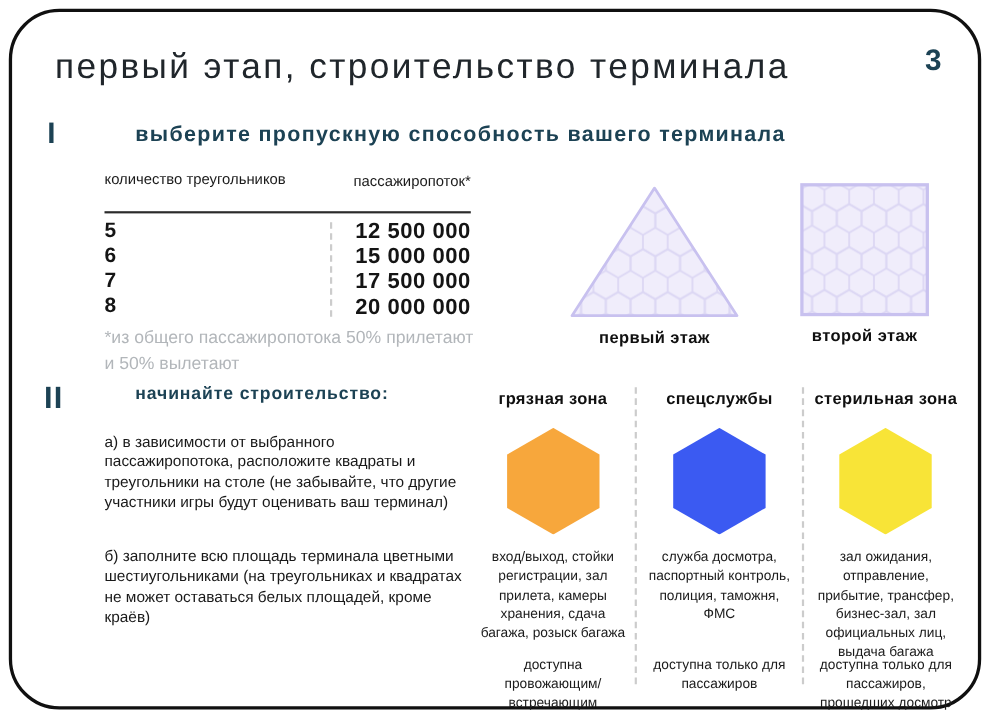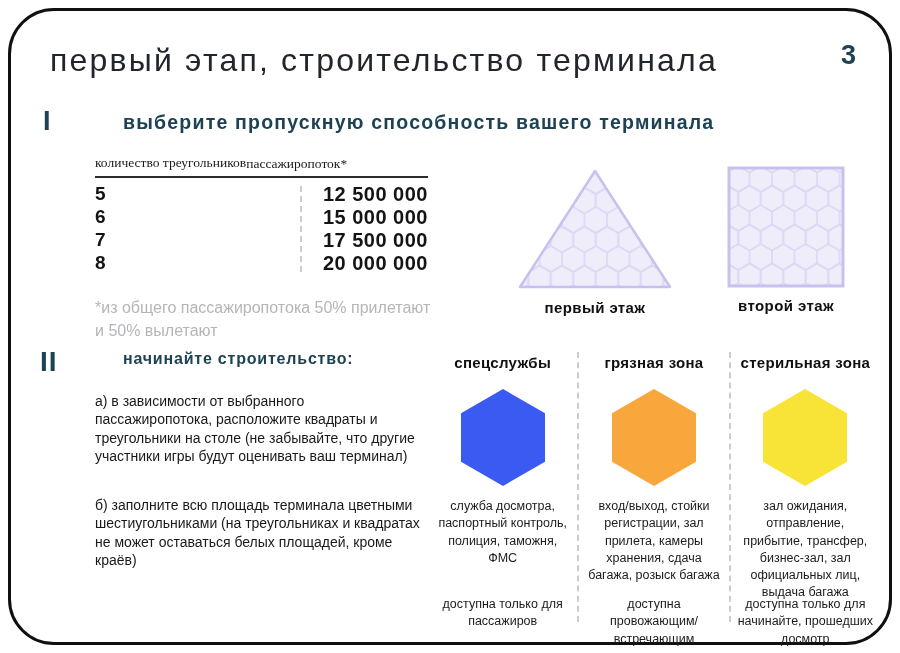--- a/index.html
+++ b/index.html
@@ -25,22 +25,22 @@
   .numeral-1{left:43px;top:106px;font-size:27px;}
   .numeral-2{left:40px;top:346px;font-size:28px;letter-spacing:1px;}
   .sec-heading{
     position:absolute;font-weight:700;color:#1c4254;white-space:nowrap;margin-left:28px;
   }
   .sec1-heading{left:95px;top:111px;font-size:19.5px;letter-spacing:1.2px;}
   .sec2-heading{left:95px;top:350px;font-size:16px;letter-spacing:0.8px;}
 
   
   .cap-table{position:absolute;left:95px;top:154px;width:333px;}
-  .cap-head{display:flex;justify-content:flex-start;align-items:flex-end;
-    padding-bottom:4px;border-bottom:2px solid #2b2b2b;font-family:Liberation Serif, serif;}
+  .cap-head{display:flex;justify-content:space-between;align-items:flex-end;
+    padding-bottom:20px;border-bottom:2px solid #2b2b2b;}
   .cap-head .h-left{font-size:13.5px;line-height:1.3;color:#1b1b1b;}
   .cap-head .h-right{font-size:13.5px;color:#1b1b1b;}
   .cap-rows{position:relative;padding-top:5px;}
   .cap-row{display:flex;justify-content:space-between;align-items:center;height:23px;}
   .cap-row .c-count{font-size:19px;font-weight:700;color:#141414;}
   .cap-row .c-flow{font-size:20px;font-weight:700;color:#141414;letter-spacing:0.5px;}
   .cap-divider{position:absolute;left:205px;top:8px;height:86px;border-left:2px dashed #cccccc;}
   .footnote{
     position:absolute;left:95px;top:296px;width:345px;
     font-size:16px;line-height:1.45;color:#b2b6ba;
@@ -139,40 +139,40 @@
 
   <div class="numeral numeral-2">II</div>
   <div class="sec-heading sec2-heading">начинайте строительство:</div>
 
   <div class="para para-a">а) в зависимости от выбранного пассажиропотока, расположите квадраты и треугольники на столе (не забывайте, что другие участники игры будут оценивать ваш терминал)</div>
   <div class="para para-b">б) заполните всю площадь терминала цветными шестиугольниками (на треугольниках и квадратах не может оставаться белых площадей, кроме краёв)</div>
 
   <div class="zones">
 
     <div class="zone">
+      <div class="zone-title">грязная зона</div>
+      <svg class="zone-hex" width="88" height="97" viewBox="0 0 90 100">
+        <polygon points="45,0 88.3,25 88.3,75 45,100 1.7,75 1.7,25" fill="#F7A73C"></polygon>
+      </svg>
+      <div class="zone-desc">вход/выход, стойки регистрации, зал прилета, камеры хранения, сдача багажа, розыск багажа</div>
+      <div class="zone-access">доступна провожающим/ встречающим</div>
+    </div>
+
+    <div class="zone">
       <div class="zone-title">спецслужбы</div>
       <svg class="zone-hex" width="88" height="97" viewBox="0 0 90 100">
         <polygon points="45,0 88.3,25 88.3,75 45,100 1.7,75 1.7,25" fill="#3B5AF2"></polygon>
       </svg>
       <div class="zone-desc">служба досмотра, паспортный контроль, полиция, таможня, ФМС</div>
       <div class="zone-access">доступна только для пассажиров</div>
     </div>
 
     <div class="zone">
-      <div class="zone-title">грязная зона</div>
-      <svg class="zone-hex" width="88" height="97" viewBox="0 0 90 100">
-        <polygon points="45,0 88.3,25 88.3,75 45,100 1.7,75 1.7,25" fill="#F7A73C"></polygon>
-      </svg>
-      <div class="zone-desc">вход/выход, стойки регистрации, зал прилета, камеры хранения, сдача багажа, розыск багажа</div>
-      <div class="zone-access">доступна провожающим/ встречающим</div>
-    </div>
-
-    <div class="zone">
       <div class="zone-title">стерильная зона</div>
       <svg class="zone-hex" width="88" height="97" viewBox="0 0 90 100">
         <polygon points="45,0 88.3,25 88.3,75 45,100 1.7,75 1.7,25" fill="#F8E437"></polygon>
       </svg>
       <div class="zone-desc">зал ожидания, отправление, прибытие, трансфер, бизнес-зал, зал официальных лиц, выдача багажа</div>
-      <div class="zone-access">доступна только для начинайте, прошедших досмотр</div>
+      <div class="zone-access">доступна только для пассажиров, прошедших досмотр</div>
     </div>
 
   </div>
 </div>
 
 </body></html>

